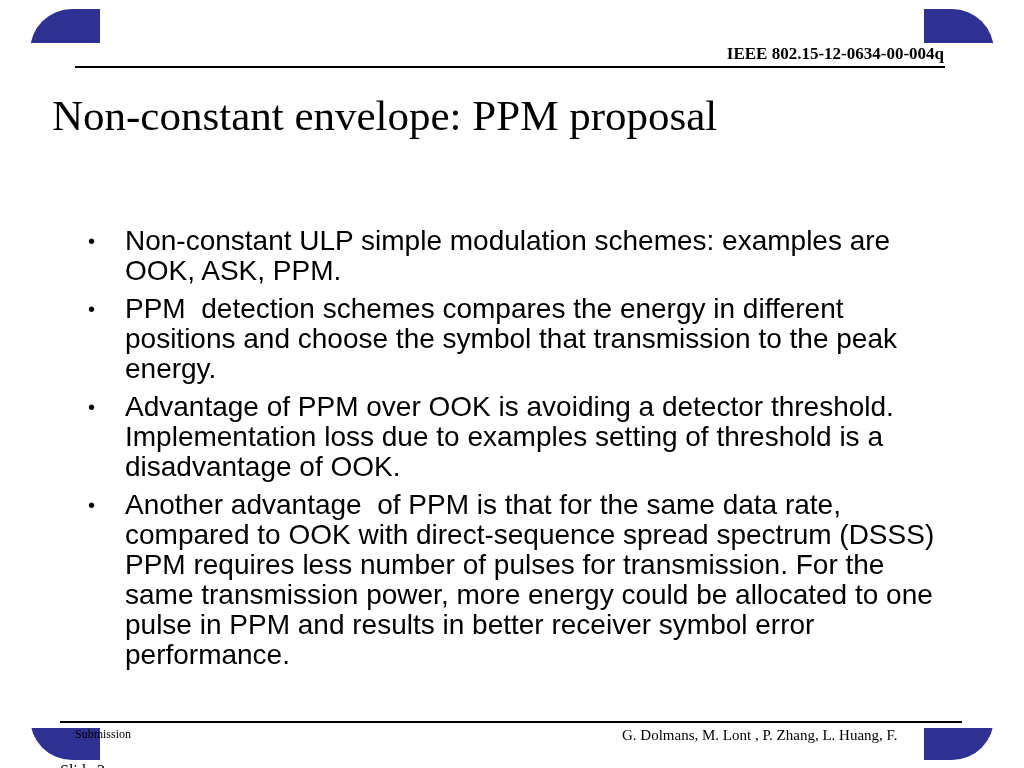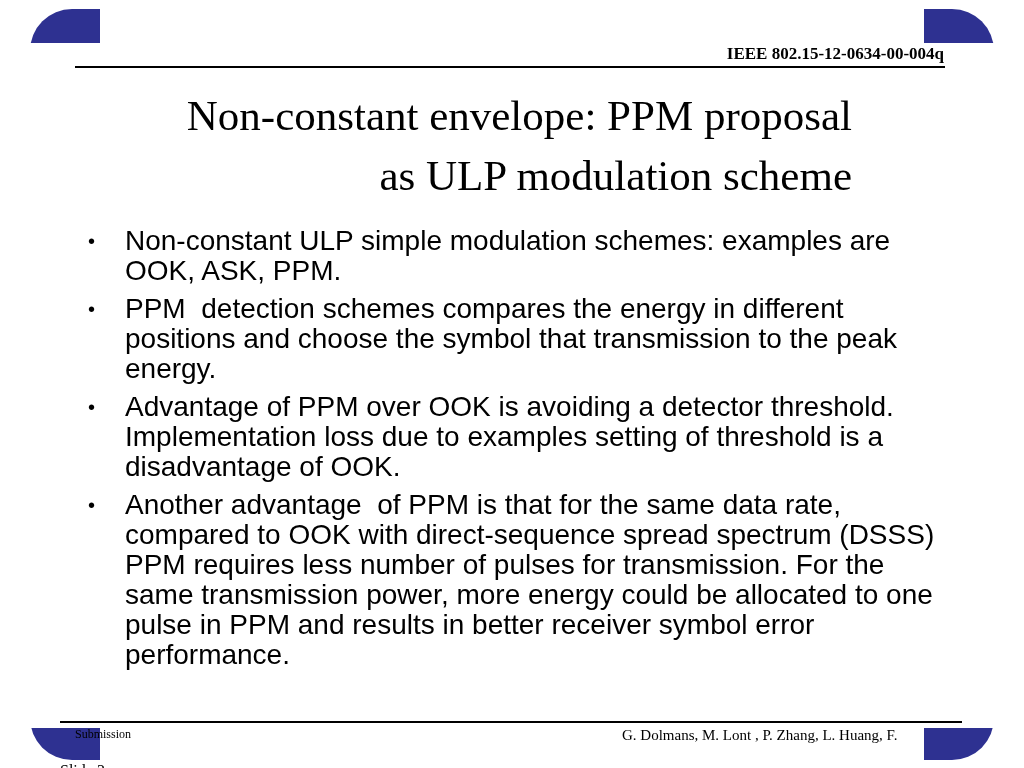--- a/index.html
+++ b/index.html
@@ -54,21 +54,21 @@
     left: 75px;
     right: 79px;
     top: 66px;
     border-top: 2px solid #000000;
   }
   .slide-title {
     position: absolute;
     left: 52px;
     top: 86px;
     width: 800px;
-    text-align: right;
+    text-align: left;
     font-family: "Liberation Serif", serif;
     font-size: 43px;
     line-height: 60px;
     color: #000000;
   }
   .bullets {
     position: absolute;
     left: 88px;
     top: 226px;
     width: 860px;
@@ -139,21 +139,20 @@
   <div class="mask-v"></div>
 
   <div class="content">
 
     <div class="header-doc-id">IEEE 802.15-12-0634-00-004q</div>
 
     <div class="header-rule"></div>
 
     <div class="slide-title">
       <span style="display:block">Non-constant envelope: PPM proposal</span>
-      <span style="display:block">as ULP modulation scheme</span>
     </div>
 
     <div class="bullets">
 
       <div class="bullet">
         <span class="bullet-marker">•</span>
         <span class="bullet-text">Non-constant ULP simple modulation schemes: examples are OOK, ASK, PPM.</span>
       </div>
 
       <div class="bullet">

